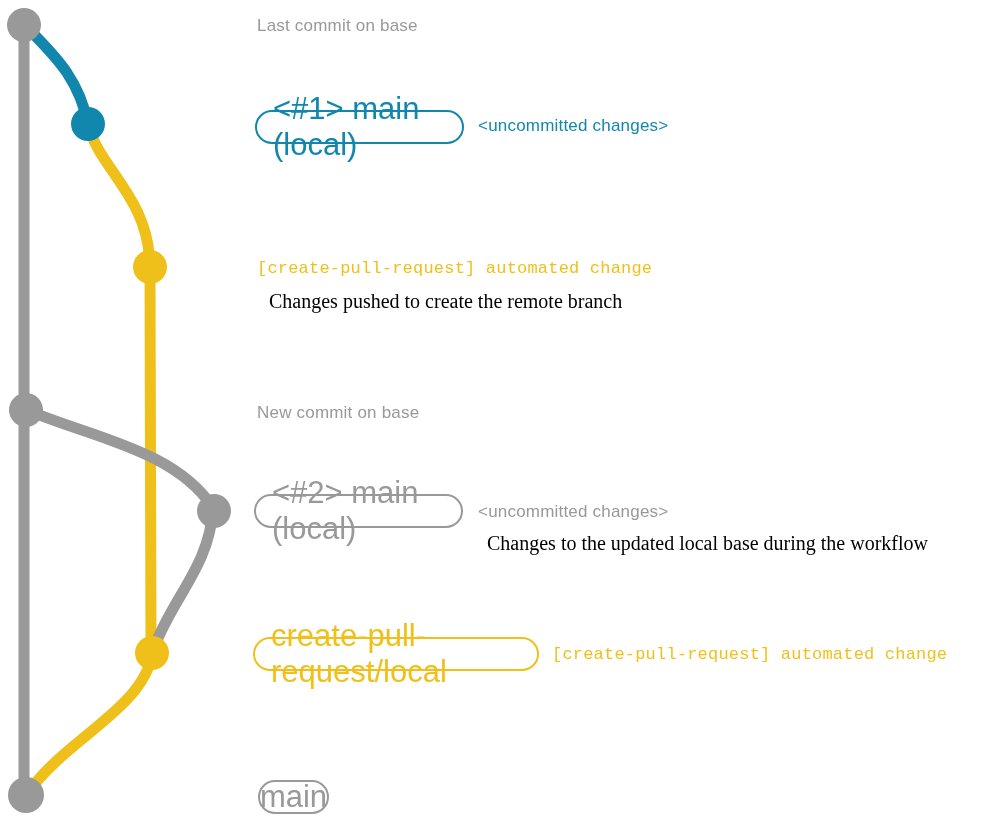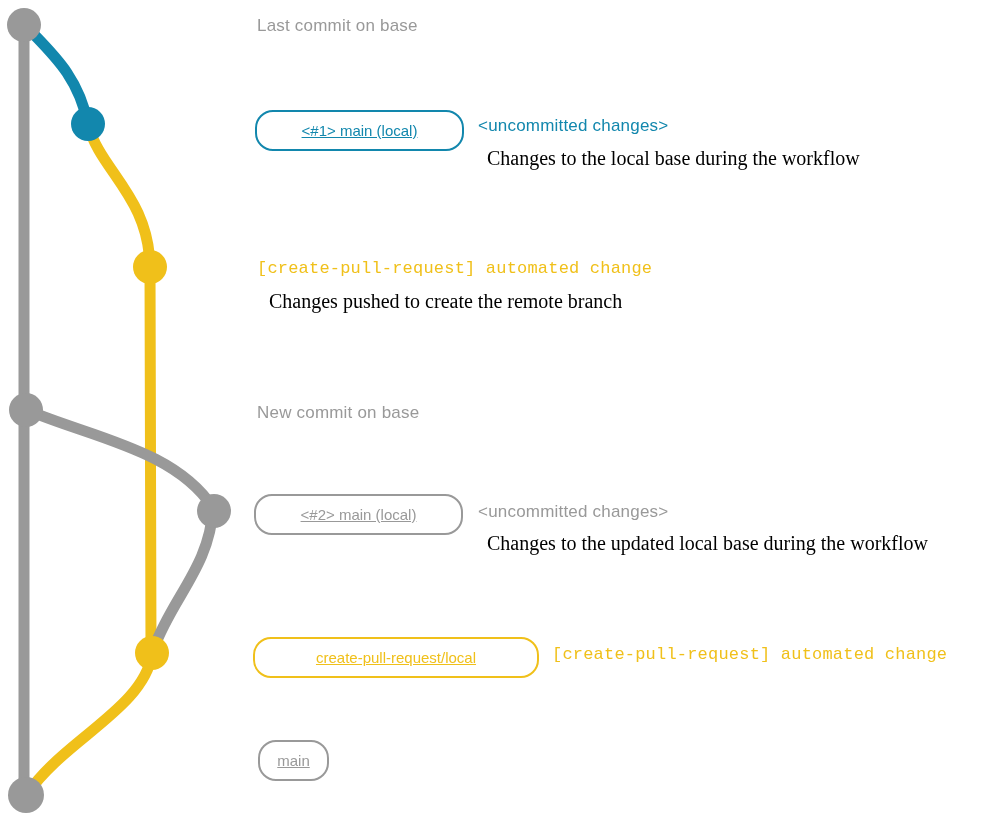--- a/index.html
+++ b/index.html
@@ -25,27 +25,26 @@
   .t-blue{color:var(--c-blue);}
   .t-yellow{color:var(--c-yellow);font-family:Liberation Mono, monospace;}
   .detail{
     font-family:"Liberation Serif",serif;
     font-size:20px;line-height:24px;
     color:var(--c-ink);
   }
   .badge{
     position:absolute;
     box-sizing:border-box;
-    height:41px;
+    height:34px;
     display:inline-flex;align-items:center;justify-content:center;
     border:2px solid;border-radius:18px;
-    font-size:15px;
+    font-size:31px;
     padding:0 16px;
     background:transparent;
-    text-decoration:underline;
   }
   .badge.blue{border-color:var(--c-blue);color:var(--c-blue);}
   .badge.gray{border-color:var(--c-gray);color:var(--c-gray);}
   .badge.yellow{border-color:var(--c-yellow);color:var(--c-yellow);}
 </style>
 </head>
 <body>
 
 <div class="canvas">
 
@@ -69,29 +68,28 @@
     <circle class="node gray" cx="26" cy="410" r="17"></circle>
     <circle class="node gray" cx="214" cy="511" r="17"></circle>
     <circle class="node yellow" cx="152" cy="653" r="17"></circle>
     <circle class="node gray" cx="26" cy="795" r="18"></circle>
   </svg>
 
   <div class="label sans-title t-gray" style="left:257px;top:13px">Last commit on base</div>
 
   <div class="badge blue" style="left:255px;top:110px;width:209px">&lt;#1&gt; main (local)</div>
   <div class="label sans-title t-blue" style="left:478px;top:113px">&lt;uncommitted changes&gt;</div>
-  <div class="label detail" style="left:487px;top:146px">Changes to the local base during the workflow</div>
 
   <div class="label sans-title t-yellow" style="left:257px;top:256px">[create-pull-request] automated change</div>
   <div class="label detail" style="left:269px;top:289px">Changes pushed to create the remote branch</div>
 
   <div class="label sans-title t-gray" style="left:257px;top:400px">New commit on base</div>
 
   <div class="badge gray" style="left:254px;top:494px;width:209px">&lt;#2&gt; main (local)</div>
   <div class="label sans-title t-gray" style="left:478px;top:499px">&lt;uncommitted changes&gt;</div>
   <div class="label detail" style="left:487px;top:531px">Changes to the updated local base during the workflow</div>
 
   <div class="badge yellow" style="left:253px;top:637px;width:286px">create-pull-request/local</div>
   <div class="label sans-title t-yellow" style="left:552px;top:642px">[create-pull-request] automated change</div>
 
-  <div class="badge gray" style="left:258px;top:740px;width:71px">main</div>
+  <div class="badge gray" style="left:258px;top:780px;width:71px">main</div>
 
 </div>
 
 </body></html>

